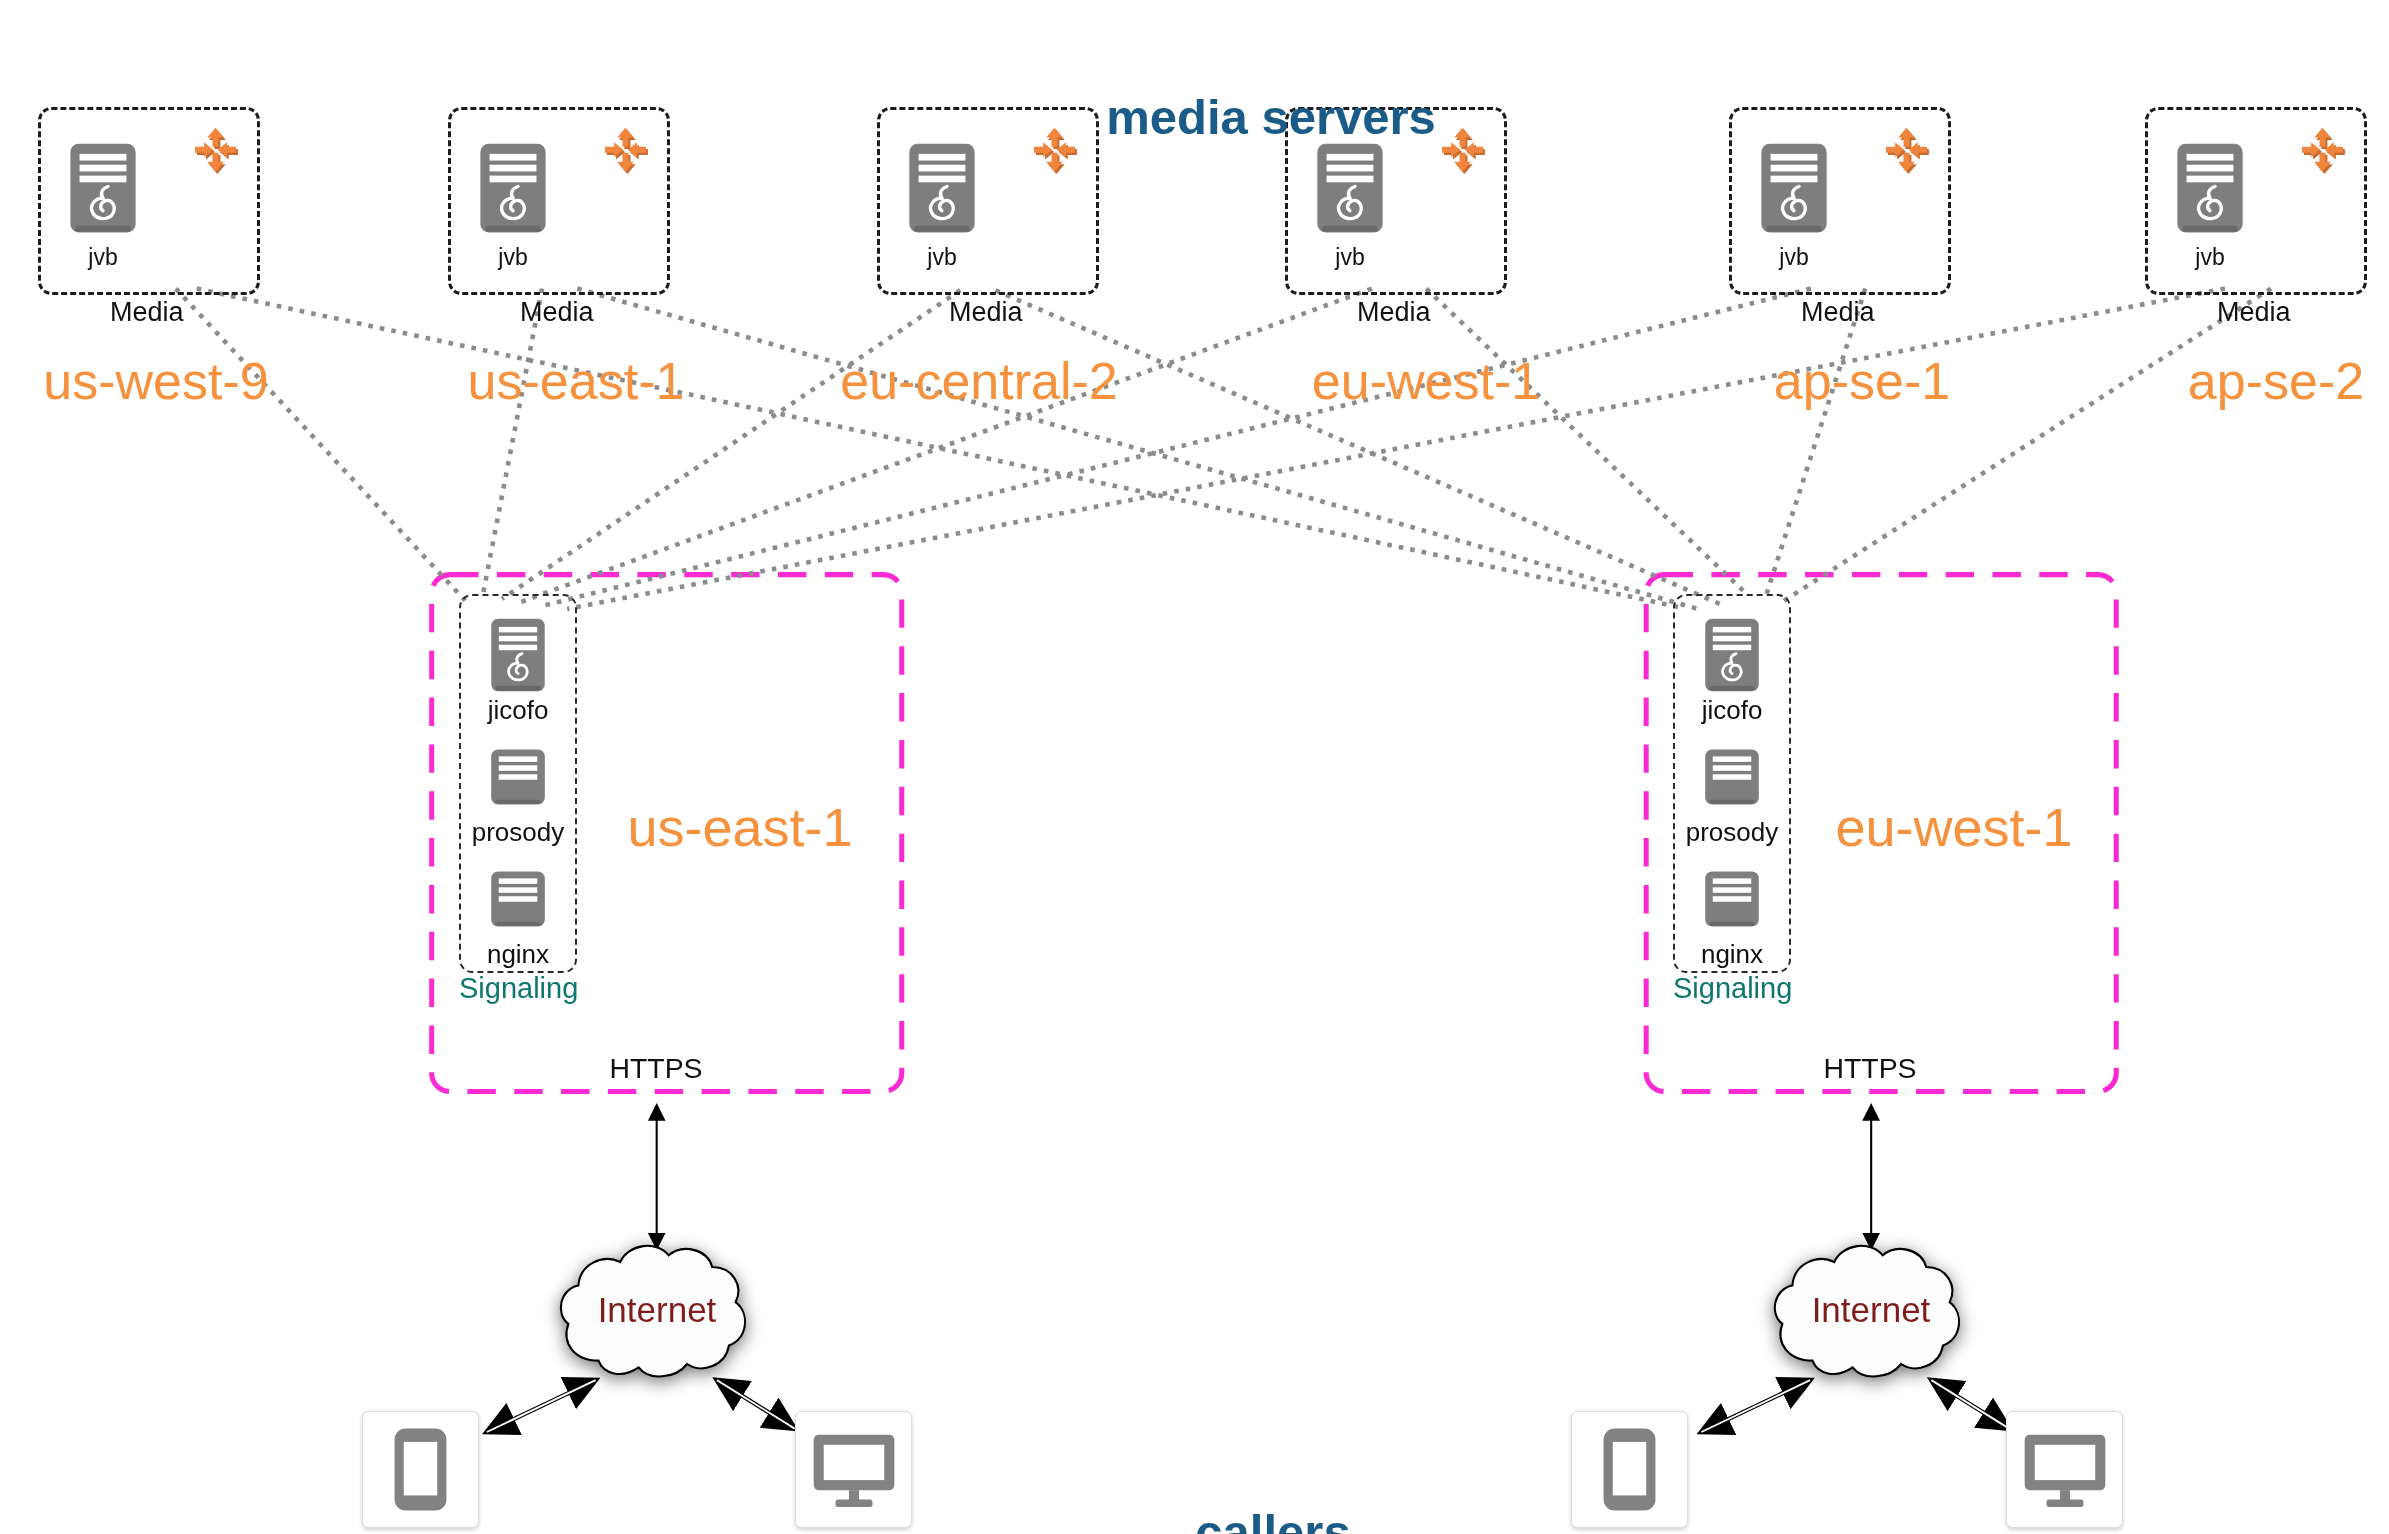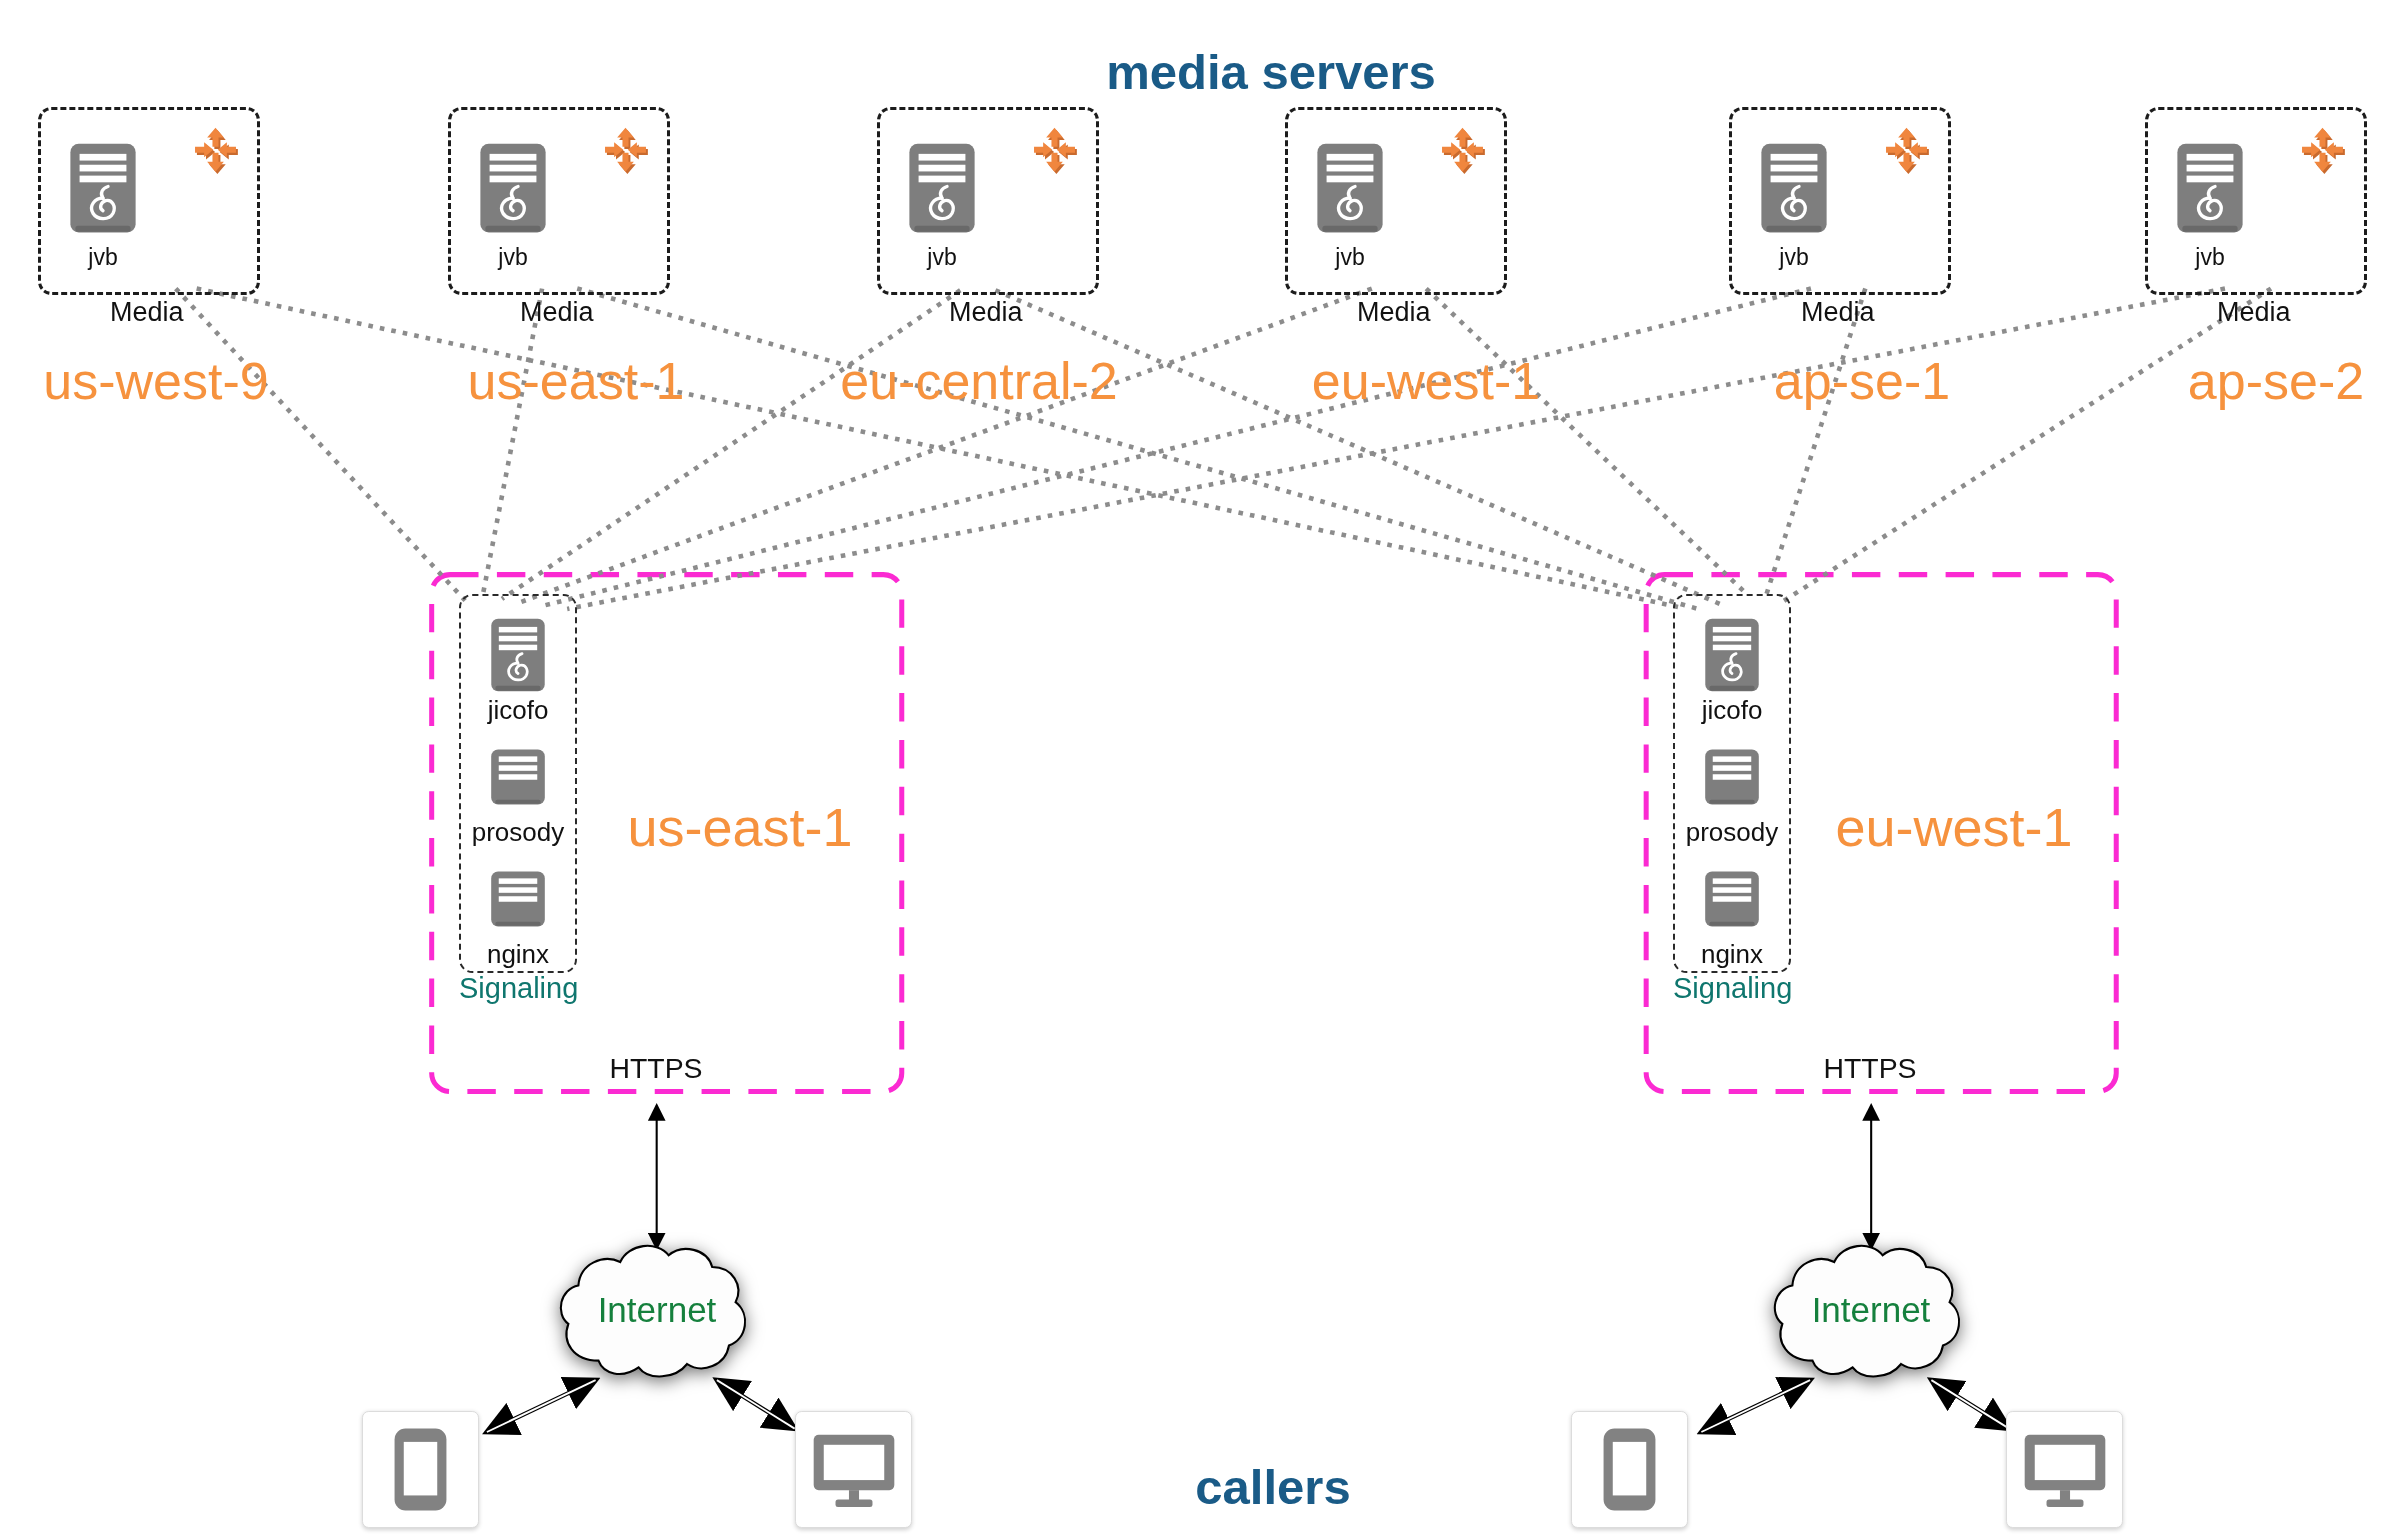--- a/index.html
+++ b/index.html
@@ -1,21 +1,21 @@
 <!DOCTYPE html>
 <html style="font-size:13.4px"><head>
 <meta charset="utf-8">
 <style>
   html,body{margin:0;padding:0;background:#ffffff;}
   .canvas{position:relative;width:2389px;height:1534px;background:#ffffff;
           font-family:"Liberation Sans", sans-serif;overflow:hidden;}
   .links{position:absolute;left:0;top:0;width:2389px;height:1534px;z-index:1;}
 
   .section-title{position:absolute;z-index:3;transform:translateX(-50%);
-                 font-size:49px;font-weight:bold;color:#1a5b87;white-space:nowrap;}
+                 font-size:49px;font-weight:bold;color:#1a5b87;white-space:nowrap;margin-top:45px;}
 
   .media-box{position:absolute;top:107px;width:216px;height:182px;
              border:3.3px dashed #1c1c1c;border-radius:13.4px;z-index:2;}
   .media-box .srv{position:absolute;left:28px;top:33px;}
   .media-box .srv-label{position:absolute;left:15px;top:134px;width:94px;text-align:center;
                         font-size:23px;color:#111;}
   .media-box .scale-ic{position:absolute;right:16.7px;top:16.7px;}
   .zone-label{position:absolute;left:50%;transform:translateX(-53%);top:187px;
               font-size:27px;color:#111;white-space:nowrap;z-index:3;}
   .region-label{position:absolute;top:351px;transform:translateX(-50%);z-index:3;
@@ -30,21 +30,21 @@
   .sig-zone{position:absolute;left:27px;top:400px;width:117px;text-align:center;
             font-size:29px;color:#0f766e;}
   .sig-region{position:absolute;left:308px;top:224px;transform:translateX(-50%);
               font-size:54px;color:#f6923e;white-space:nowrap;}
   .https-label{position:absolute;left:224px;top:480px;transform:translateX(-50%);
                font-size:28.4px;color:#111;}
 
   .cloud-wrap{position:absolute;width:204px;height:156px;z-index:2;}
   .cloud-wrap svg{filter:drop-shadow(0px 4.2px 8.4px rgba(0,0,0,0.55));}
   .cloud-label{position:absolute;left:50%;top:50%;transform:translate(-50%,-58%);
-               font-size:35px;color:#15803d;}
+               font-size:35px;color:#7f1d1d;}
 
   .device-card{position:absolute;width:115px;height:115px;background:#fff;
                border:1.7px solid #dcdcdc;border-radius:6.7px;z-index:2;
                box-shadow:0 1.7px 4.2px rgba(0,0,0,0.18);
                display:flex;align-items:center;justify-content:center;}
 </style>
 </head>
 <body>
 
 <div class="canvas">

